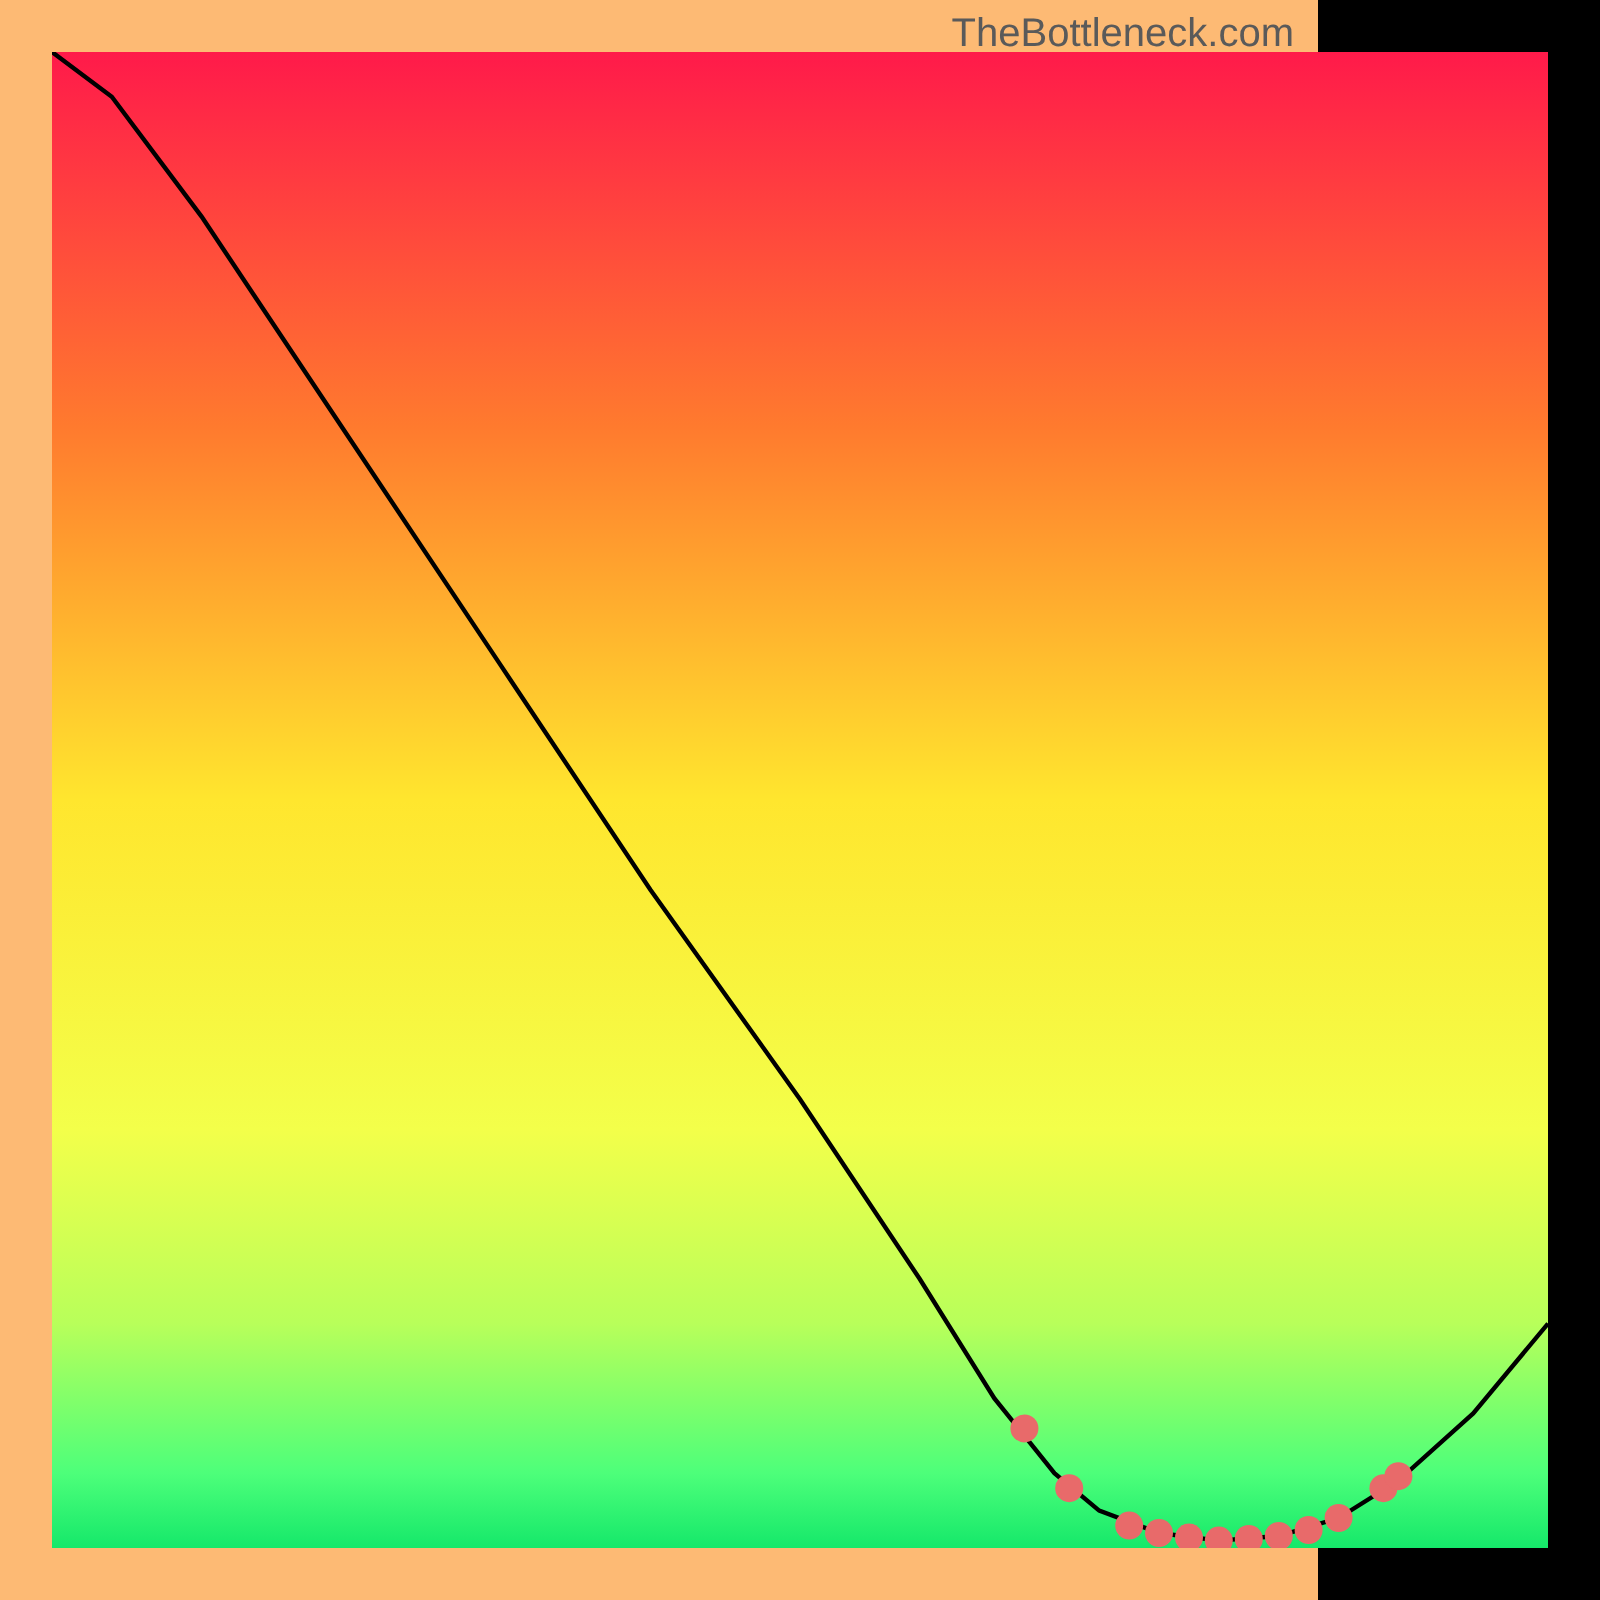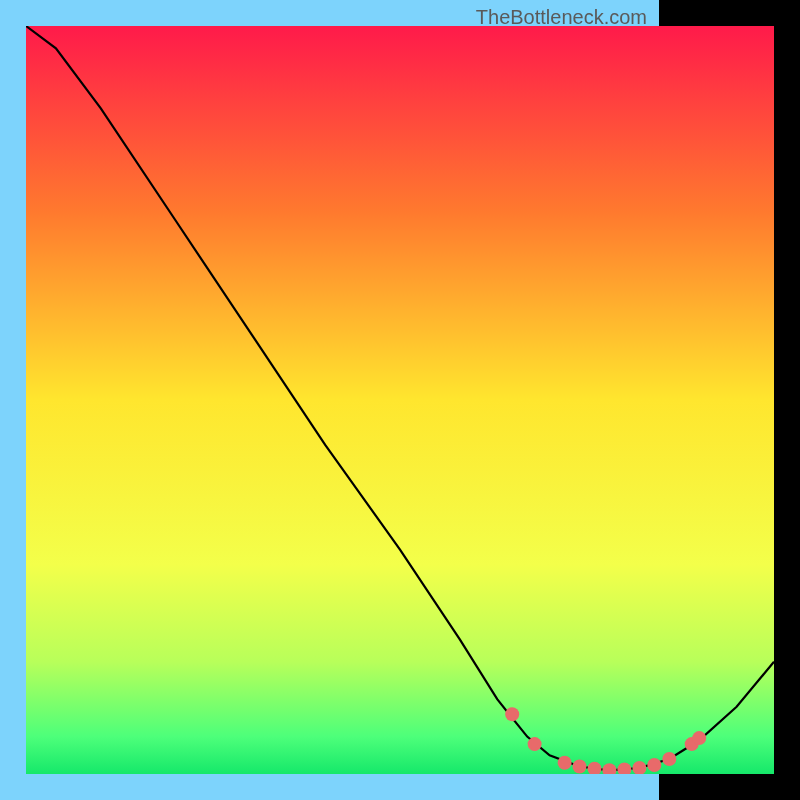--- a/index.html
+++ b/index.html
@@ -1,17 +1,17 @@
 <!DOCTYPE html>
 <html><head>
 <meta charset="utf-8">
 <style>
   * { margin: 0; padding: 0; box-sizing: border-box; }
   body { width: 800px; height: 800px; background: #000; position: relative; font-family: Arial, sans-serif; }
-  .outer { width: 659px; height: 800px; background: #7dd3fc; position: relative; }
+  .outer { width: 659px; height: 800px; background: #fdba74; position: relative; }
   .watermark {
     position: absolute;
     top: 6px;
     right: 12px;
     color: #5a5a5a;
     font-size: 20px;
     font-weight: 500;
     z-index: 10;
   }
   .plot {

